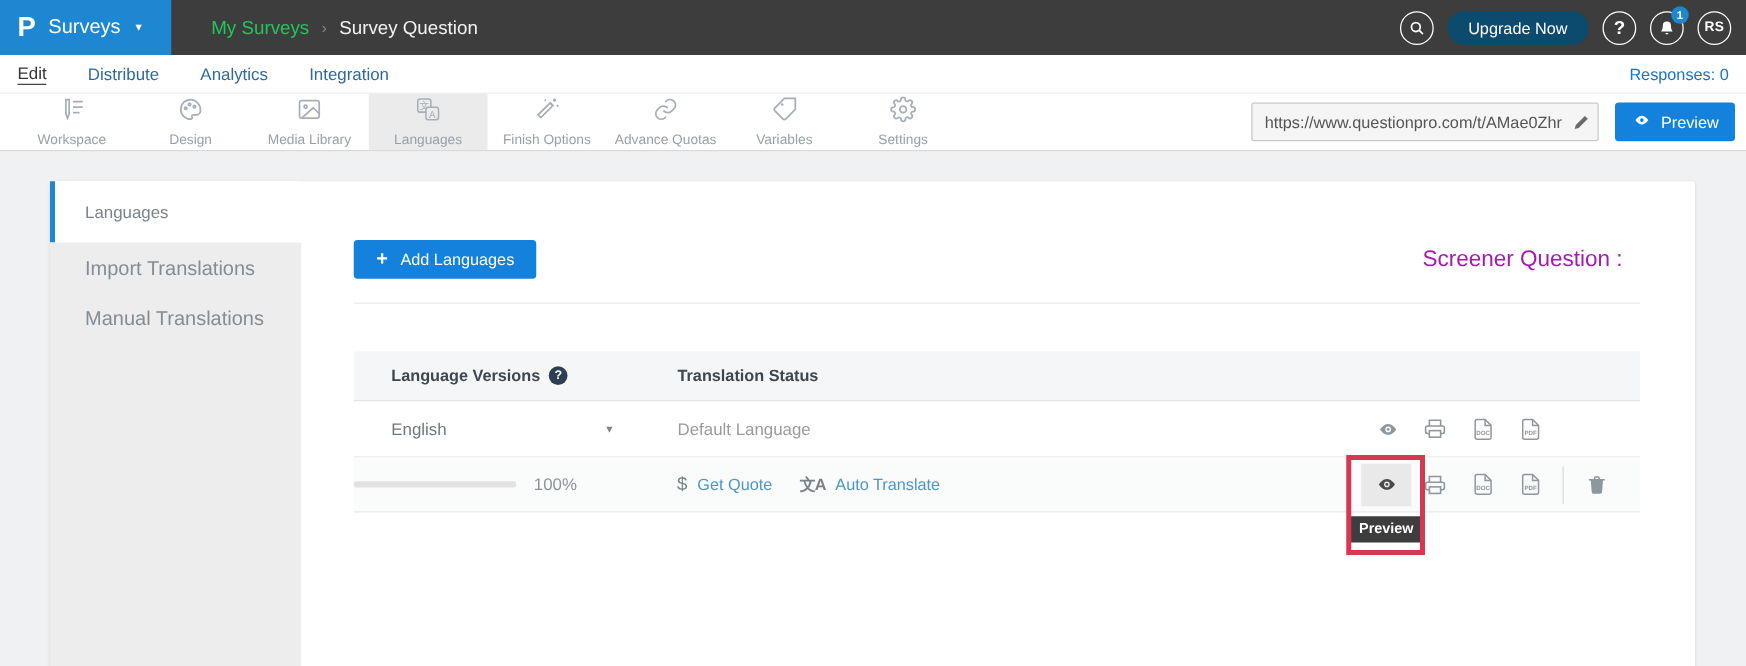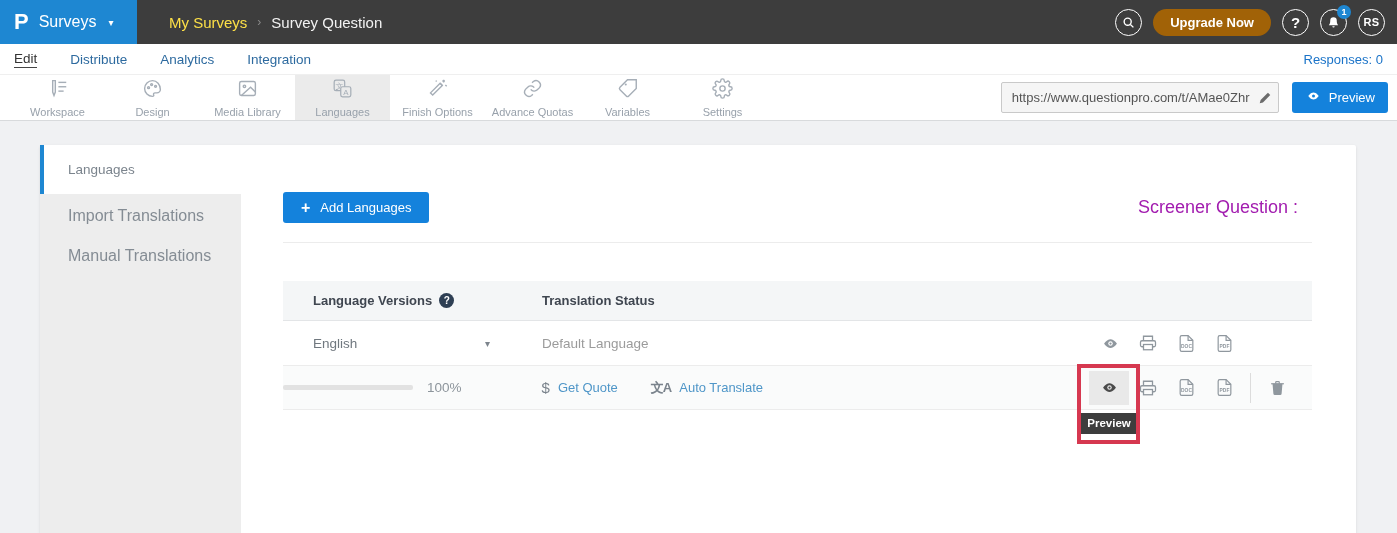--- a/index.html
+++ b/index.html
@@ -5,28 +5,28 @@
   * { margin:0; padding:0; box-sizing:border-box; }
   html,body { width:1397px; height:533px; overflow:hidden; font-family:"Liberation Sans", sans-serif; background:#f0f1f3; }
 
   
   .top-header { height:44px; background:#3d3d3d; display:flex; align-items:center; }
   .logo-box { width:137px; height:44px; background:#1e87d2; display:flex; align-items:center; padding:0 12px 0 14px; gap:10px; cursor:pointer; }
   .logo-glyph { color:#fff; font-size:22px; font-weight:700; line-height:1; }
   .logo-label { color:#fff; font-size:16px; }
   .logo-caret { color:#fff; font-size:10px; margin-left:2px; }
   .breadcrumb { display:flex; align-items:center; gap:10px; margin-left:32px; font-size:15px; }
-  .crumb-parent { color:#fde047; cursor:pointer; }
+  .crumb-parent { color:#22c55e; cursor:pointer; }
   .crumb-sep { color:#8a8a8a; font-size:12px; }
   .crumb-current { color:#f2f2f2; }
   .header-right { margin-left:auto; display:flex; align-items:center; gap:11px; padding-right:12px; }
   .circle-btn { width:27px; height:27px; border:1.6px solid #fff; border-radius:50%; display:flex; align-items:center; justify-content:center; color:#fff; cursor:pointer; background:transparent; position:relative; }
   .circle-btn svg { display:block; }
   .help-q { font-size:15px; font-weight:700; color:#fff; }
-  .upgrade-btn { height:27px; background:#a16207; border:none; border-radius:14px; color:#fff; font-weight:700; font-size:13px; padding:0 17px; cursor:pointer; font-family:inherit; }
+  .upgrade-btn { height:27px; background:#0c4a6e; border:none; border-radius:14px; color:#fff; font-weight:400; font-size:13px; padding:0 17px; cursor:pointer; font-family:inherit; }
   .badge { position:absolute; top:-5px; right:-5px; min-width:14px; height:14px; background:#1e87d2; border-radius:50%; color:#fff; font-size:9px; font-weight:700; display:flex; align-items:center; justify-content:center; }
   .avatar-initials { font-size:11px; font-weight:700; letter-spacing:.3px; }
 
   
   .nav-row { height:30px; background:#fff; display:flex; align-items:center; padding:0 14px; font-size:13.5px; }
   .nav-item { margin-right:33px; color:#2d6a9f; cursor:pointer; }
   .nav-item.active { color:#333; font-weight:400; border-bottom:1.5px solid #444; padding-bottom:1px; }
   .responses { margin-left:auto; color:#1a73c8; font-size:13px; }
 
   
@@ -70,21 +70,21 @@
   .drag-dots i { background:#9aa1a8; border-radius:50%; }
   .row2-name { color:#70787f; }
   .pbar-track { width:130px; height:5px; background:#e2e2e2; border-radius:2px; overflow:hidden; margin-right:14px; }
   .pbar-fill { height:100%; background:#43a71c; }
   .pbar-label { color:#8d959c; font-size:13.5px; }
   .row-link { display:flex; align-items:center; gap:8px; cursor:pointer; }
   .link-text { color:#4f96c8; font-size:13px; }
   .dollar { color:#7a838c; font-size:15px; }
   .zh-glyph { color:#7a838c; font-size:13px; font-weight:700; letter-spacing:-1px; }
   .gq { margin-left:80px; }
-  .at { margin-left:33px; }
+  .at { margin-left:22px; }
 
   .actions { margin-left:auto; display:flex; align-items:center; padding-right:16px; }
   .icon-btn { width:38px; height:34px; border:none; background:transparent; color:#8f979e; display:flex; align-items:center; justify-content:center; cursor:pointer; }
   .icon-btn svg { display:block; }
   .eye-wrap { position:relative; width:40px; height:34px; }
   .eye-active { width:40px; height:34px; background:#e9e9e9; color:#4a4a4a; }
   .red-frame { position:absolute; left:-12px; top:-7px; width:63px; height:80px; border:4px solid #d63850; pointer-events:none; z-index:3; }
   .tooltip { position:absolute; top:42px; left:50%; transform:translateX(-50%); background:#3d3d3d; color:#fff; font-size:11.5px; font-weight:700; padding:4px 9px 5px; border-radius:2px; white-space:nowrap; z-index:2; }
   .v-div { width:1px; height:30px; background:#dcdcdc; margin:0 7px; }
   .end-spacer { width:53px; }

